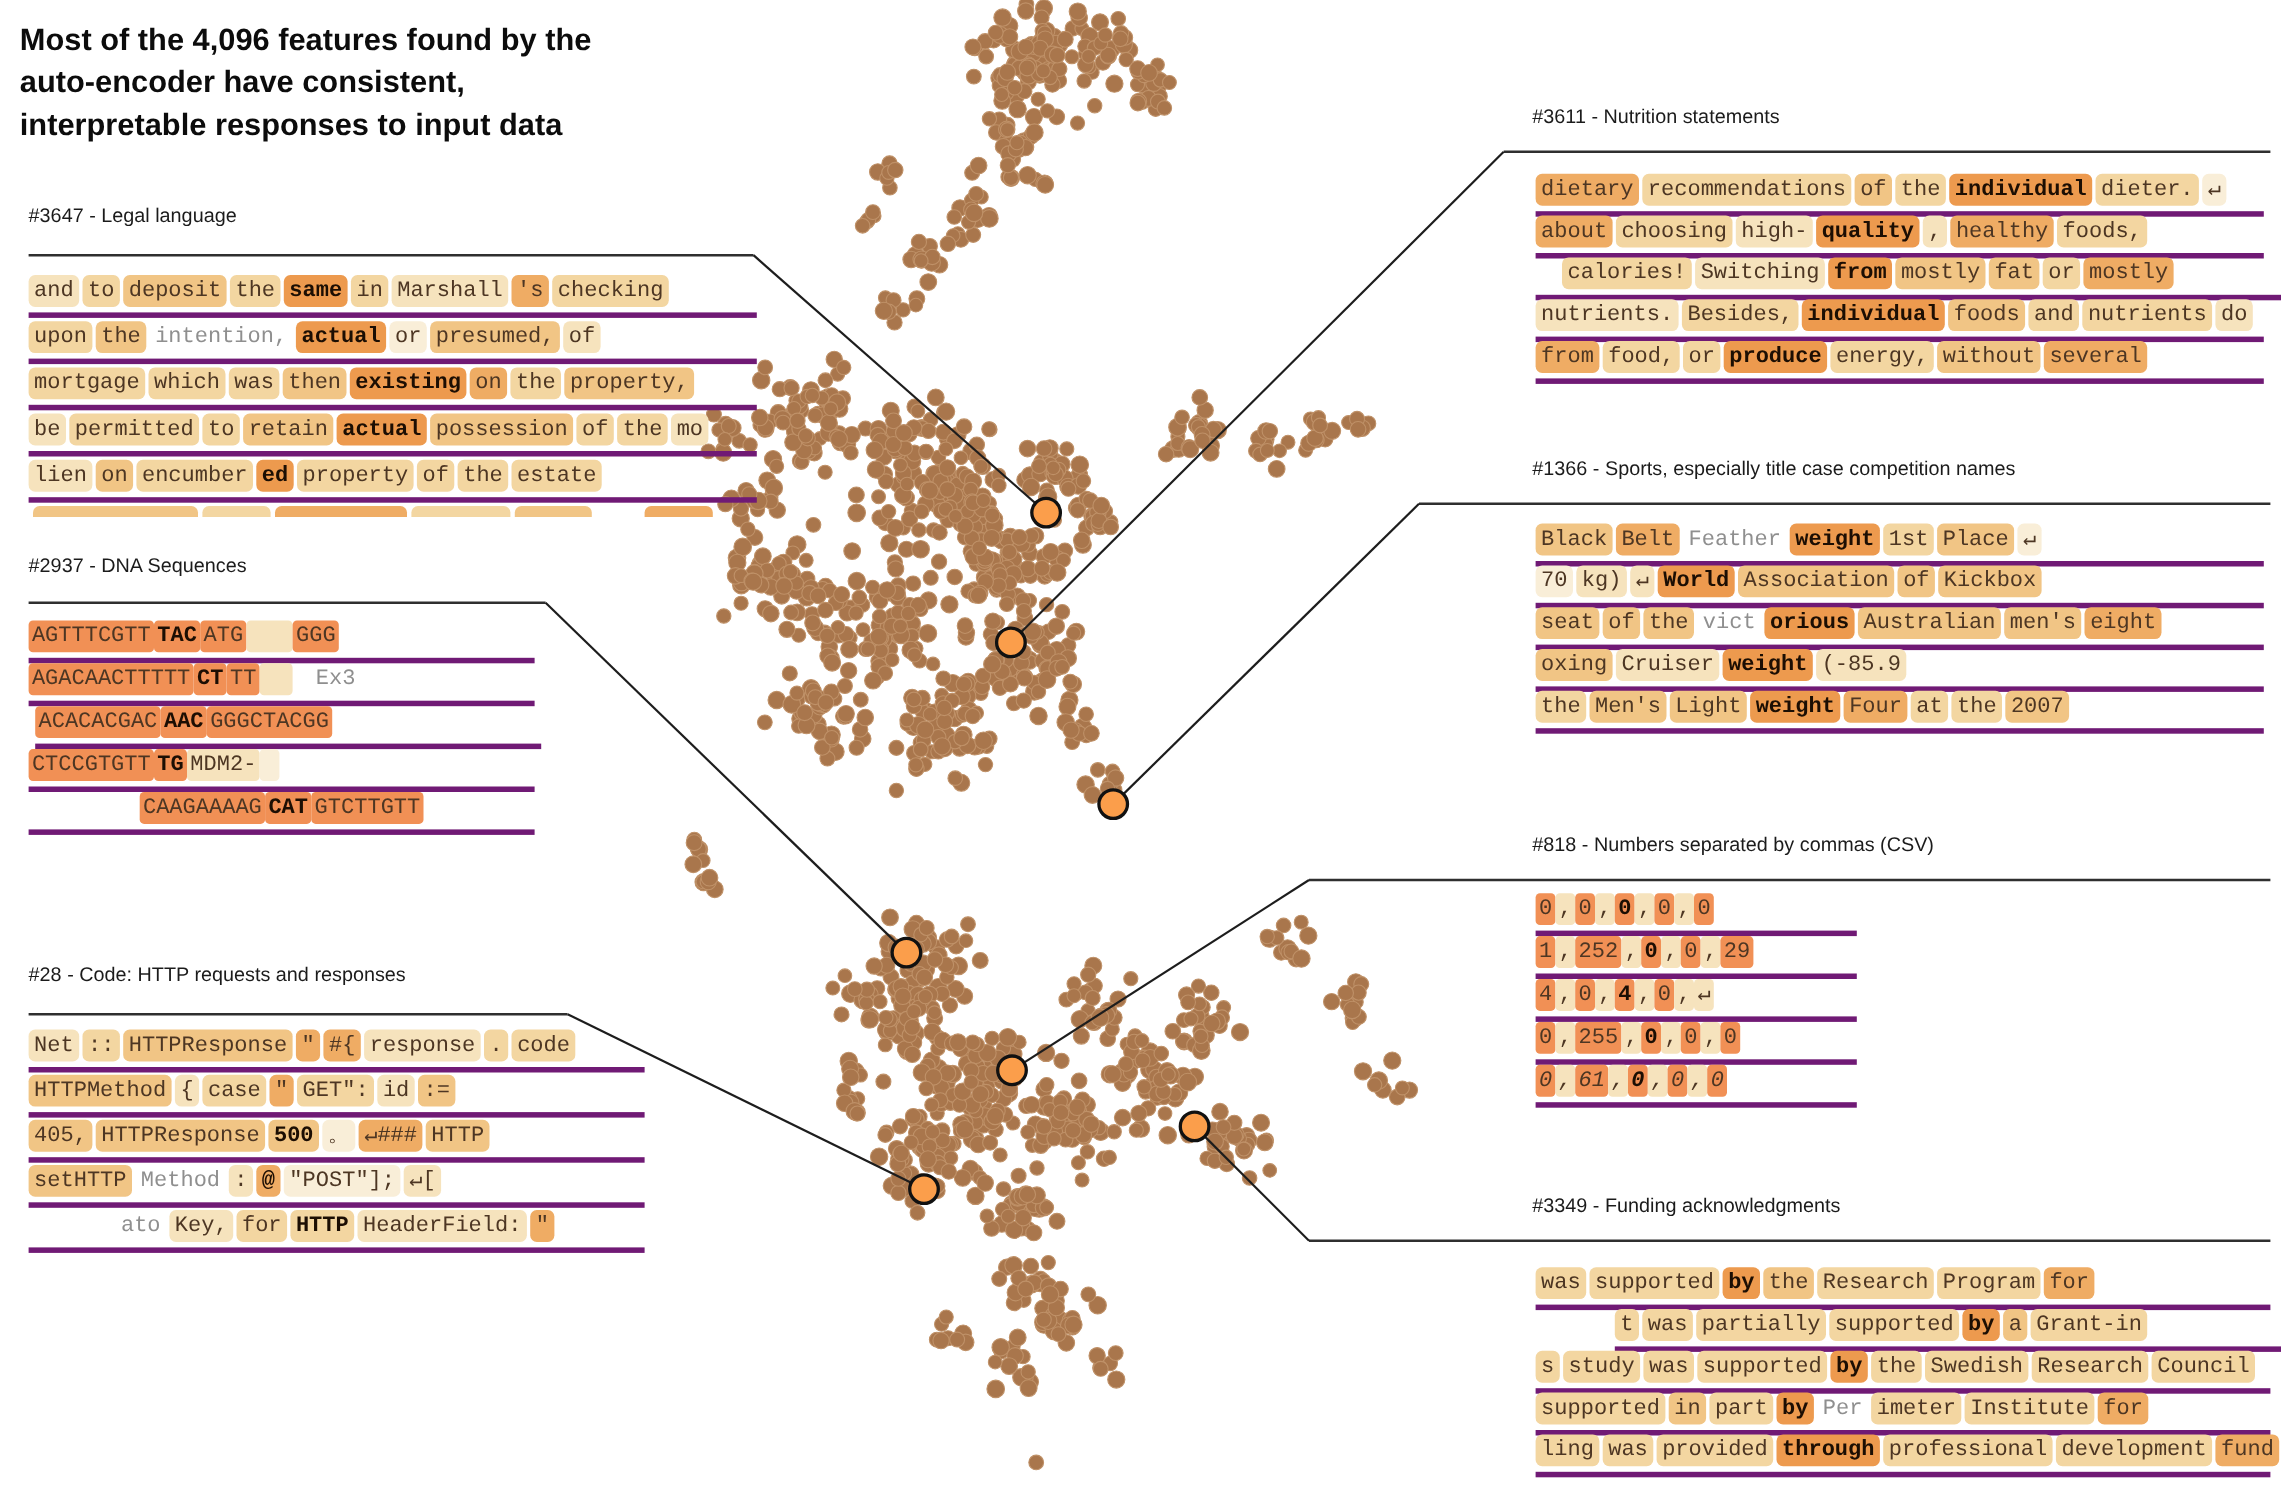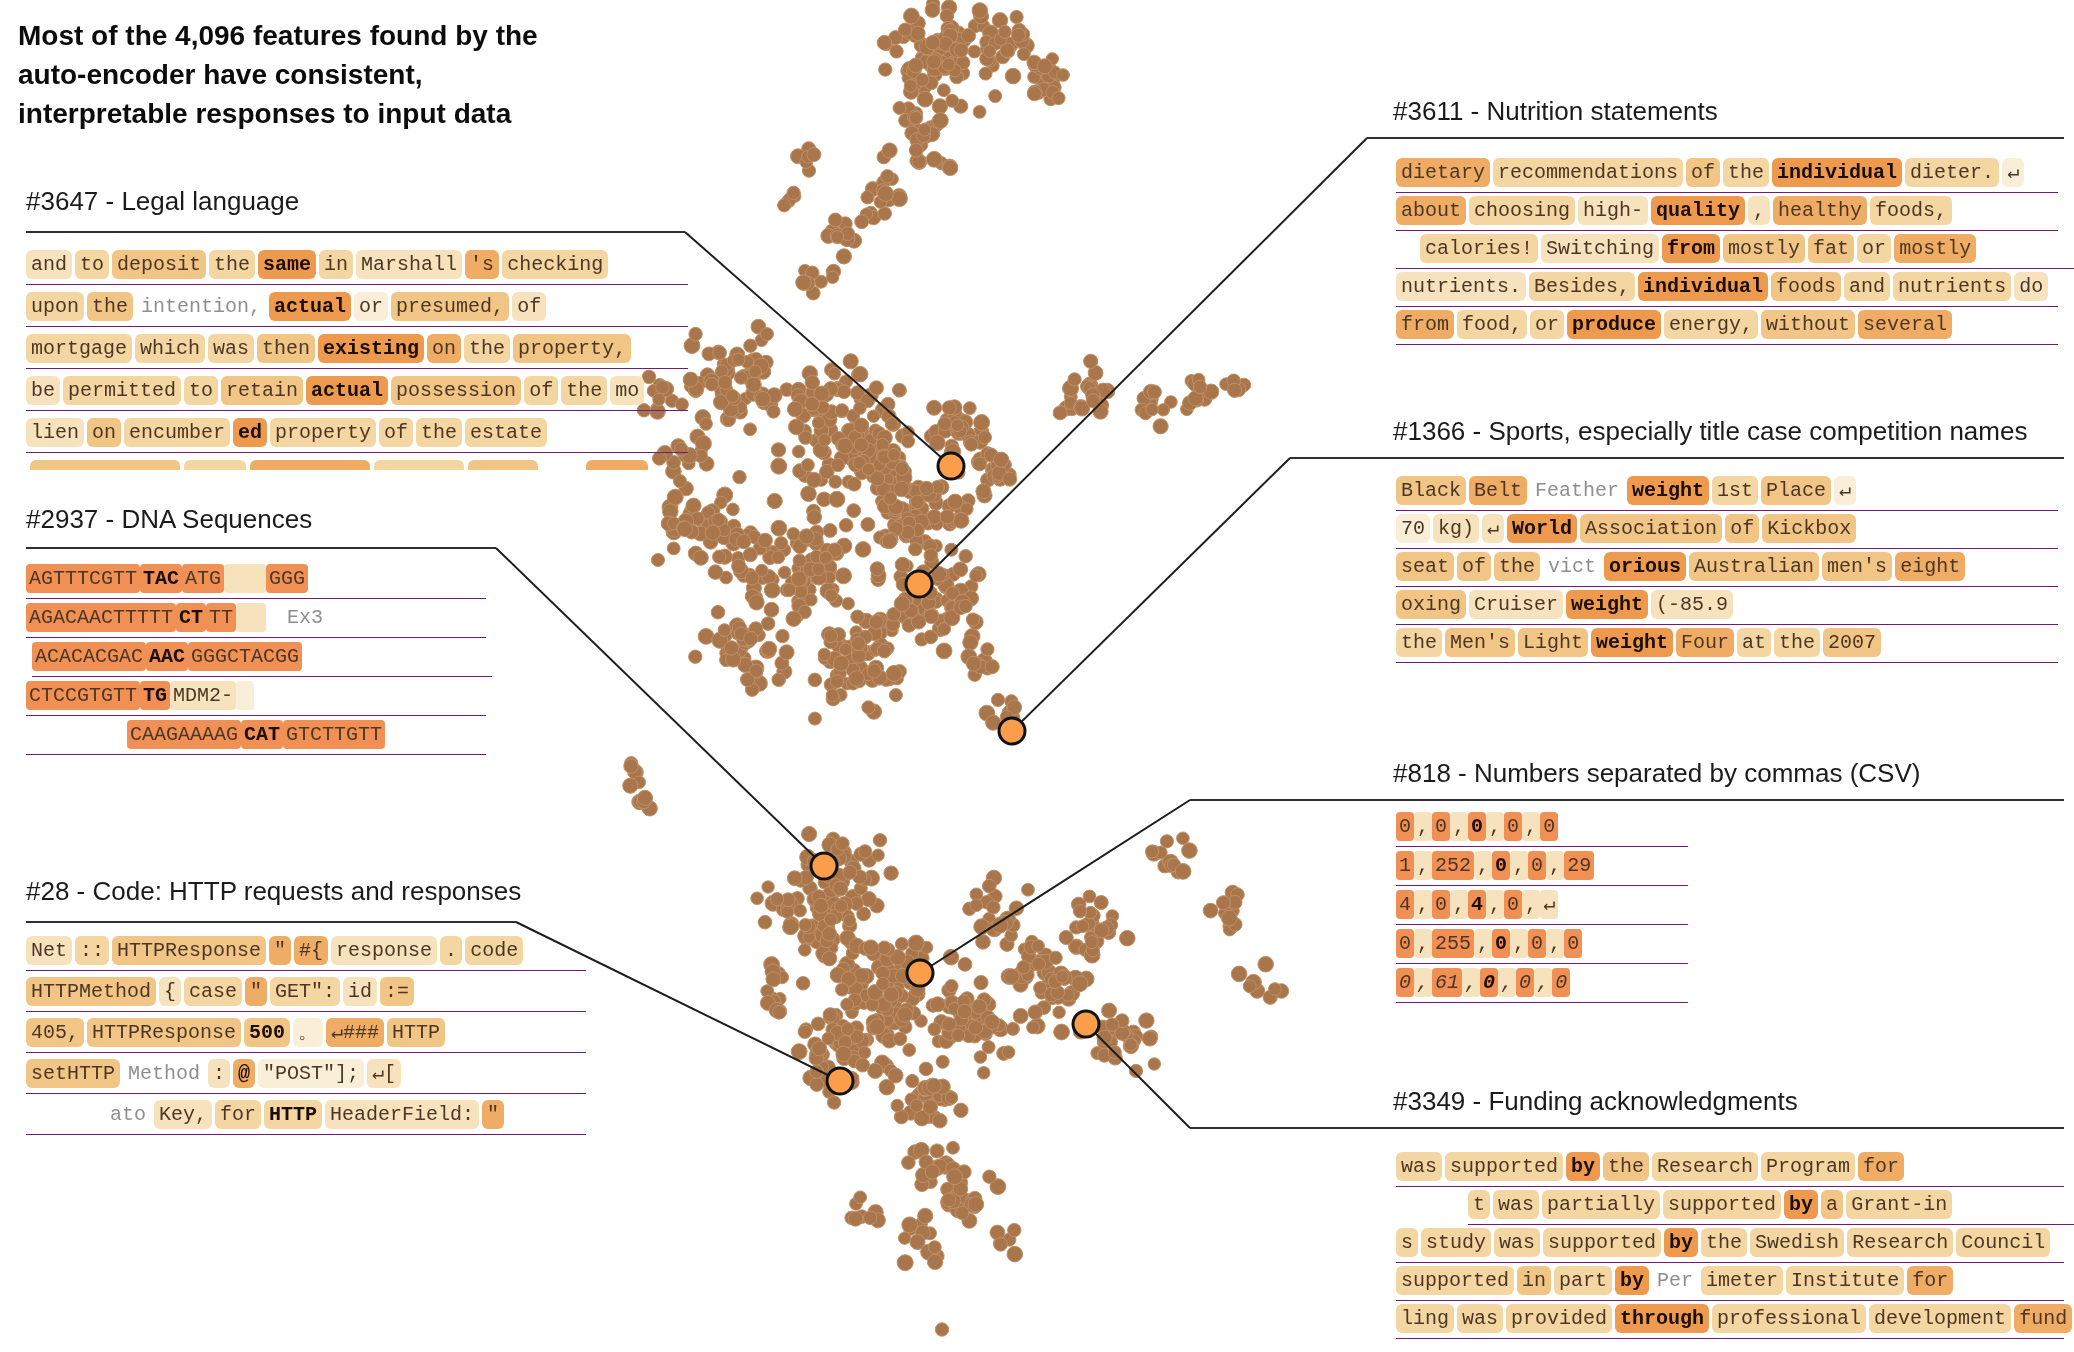--- a/index.html
+++ b/index.html
@@ -1,22 +1,22 @@
 <!DOCTYPE html>
 <html><head>
 <meta charset="utf-8">
 <style>
   html,body{margin:0;padding:0}
   body{width:2074px;height:1352px;position:relative;background:#ffffff;
        font-family:"Liberation Sans",sans-serif;overflow:hidden}
   #map-svg{position:absolute;left:0;top:0;z-index:1}
   .title{position:absolute;left:18px;top:16px;width:600px;z-index:3;
          font-weight:700;font-size:28px;line-height:39px;color:#0c0c0c;white-space:pre-line}
-  .block-header{position:absolute;z-index:3;font-size:26px;color:#1b1b1b;white-space:nowrap}
-  .row{position:absolute;z-index:2;white-space:nowrap;border-bottom:1px solid #701a75;height:34px}
+  .block-header{position:absolute;z-index:3;font-size:18px;color:#1b1b1b;white-space:nowrap}
+  .row{position:absolute;z-index:2;white-space:nowrap;border-bottom:5px solid #701a75;height:34px}
   .tok{display:inline-block;border-radius:6px;padding:3px 5px;margin-right:3px;vertical-align:top;
        font-family:"Liberation Mono","DejaVu Sans Mono",monospace;font-size:20px;line-height:23px;color:#4d3623}
   .tight .tok{margin-right:0;padding:3px 3px;border-radius:4px}
   .b{font-weight:700;color:#1c0e03}
   .s0{background:transparent;color:#8f8f8f}
   .s1{background:#f9eed8}
   .s2{background:#f6e3bd}
   .s3{background:#f3d6a1}
   .s4{background:#f1c585}
   .s5{background:#efac64}

